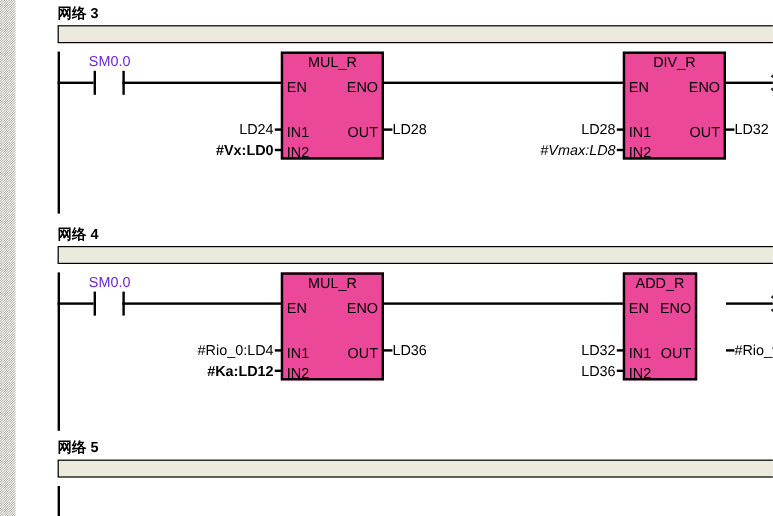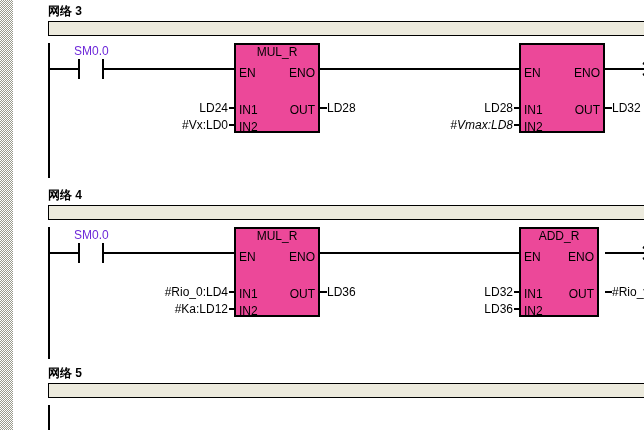--- a/index.html
+++ b/index.html
@@ -127,29 +127,30 @@
     <div class="fbox" style="left:208px;top:43px;width:86px;height:90px;">
       <div class="fname">MUL_R</div>
       <div class="pin pin-l" style="top:22px;">EN</div>
       <div class="pin pin-l" style="top:59px;">IN1</div>
       <div class="pin pin-l" style="top:76px;">IN2</div>
       <div class="pin pin-r" style="top:22px;">ENO</div>
       <div class="pin pin-r" style="top:59px;">OUT</div>
     </div>
 
     <div class="operand left" style="left:120px;top:102px;width:82px;">LD24</div>
-    <div class="operand left" style="left:110px;top:119px;width:92px;">#Vx:LD0</div>
+    <div class="operand left" style="left:110px;top:119px;width:92px;font-weight:bold;">#Vx:LD0</div>
     <div class="wire-thin" style="left:203px;top:107px;width:6px;height:2px;"></div>
     <div class="wire-thin" style="left:203px;top:124px;width:6px;height:2px;"></div>
     <div class="operand right" style="left:301px;top:102px;">LD28</div>
     <div class="wire-thin" style="left:294px;top:107px;width:7px;height:2px;"></div>
 
     <div class="wire" style="left:294px;top:68px;width:200px;"></div>
 
     <div class="fbox" style="left:493px;top:43px;width:86px;height:90px;">
+      <div class="fname">DIV_R</div>
       <div class="pin pin-l" style="top:22px;">EN</div>
       <div class="pin pin-l" style="top:59px;">IN1</div>
       <div class="pin pin-l" style="top:76px;">IN2</div>
       <div class="pin pin-r" style="top:22px;">ENO</div>
       <div class="pin pin-r" style="top:59px;">OUT</div>
     </div>
 
     <div class="operand left" style="left:405px;top:102px;width:82px;">LD28</div>
     <div class="operand left" style="left:395px;top:119px;width:92px;font-style:italic;">#Vmax:LD8</div>
     <div class="wire-thin" style="left:488px;top:107px;width:6px;height:2px;"></div>
@@ -186,29 +187,29 @@
     <div class="fbox" style="left:208px;top:43px;width:86px;height:90px;">
       <div class="fname">MUL_R</div>
       <div class="pin pin-l" style="top:22px;">EN</div>
       <div class="pin pin-l" style="top:59px;">IN1</div>
       <div class="pin pin-l" style="top:76px;">IN2</div>
       <div class="pin pin-r" style="top:22px;">ENO</div>
       <div class="pin pin-r" style="top:59px;">OUT</div>
     </div>
 
     <div class="operand left" style="left:110px;top:102px;width:92px;">#Rio_0:LD4</div>
-    <div class="operand left" style="left:110px;top:119px;width:92px;">#Ka:LD12</div>
+    <div class="operand left" style="left:110px;top:119px;width:92px;font-weight:bold;">#Ka:LD12</div>
     <div class="wire-thin" style="left:203px;top:107px;width:6px;height:2px;"></div>
     <div class="wire-thin" style="left:203px;top:124px;width:6px;height:2px;"></div>
     <div class="operand right" style="left:301px;top:102px;">LD36</div>
     <div class="wire-thin" style="left:294px;top:107px;width:7px;height:2px;"></div>
 
     <div class="wire" style="left:294px;top:68px;width:200px;"></div>
 
-    <div class="fbox" style="left:493px;top:43px;width:80px;height:90px;">
+    <div class="fbox" style="left:493px;top:43px;width:62px;height:90px;">
       <div class="fname">ADD_R</div>
       <div class="pin pin-l" style="top:22px;">EN</div>
       <div class="pin pin-l" style="top:59px;">IN1</div>
       <div class="pin pin-l" style="top:76px;">IN2</div>
       <div class="pin pin-r" style="top:22px;">ENO</div>
       <div class="pin pin-r" style="top:59px;">OUT</div>
     </div>
 
     <div class="operand left" style="left:405px;top:102px;width:82px;">LD32</div>
     <div class="operand left" style="left:405px;top:119px;width:82px;">LD36</div>

